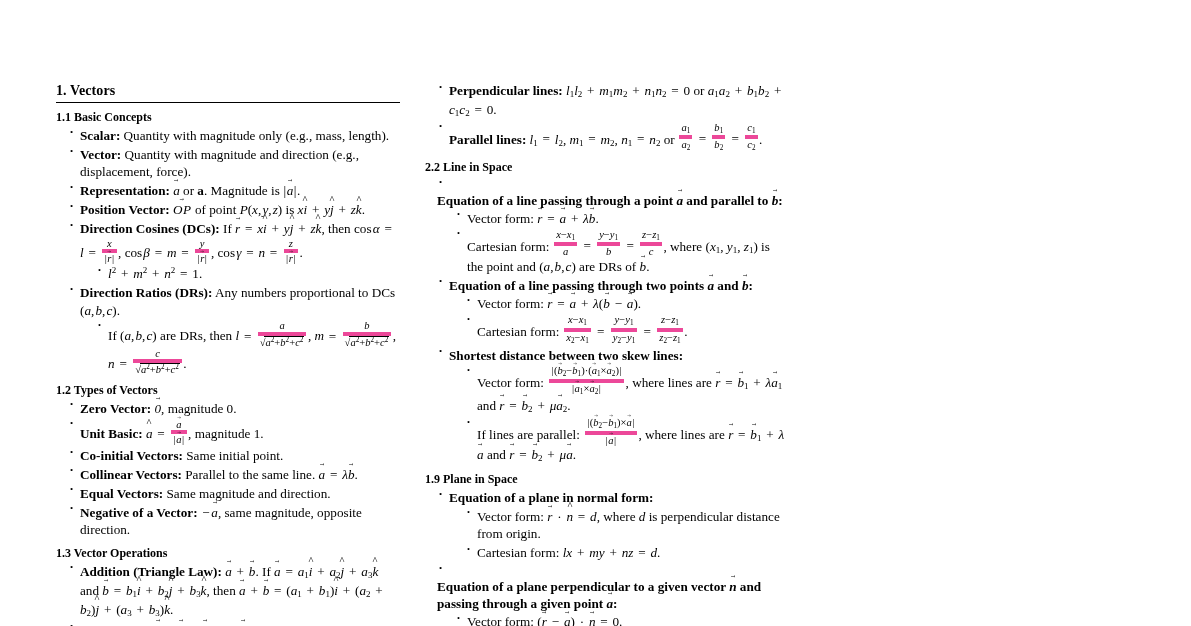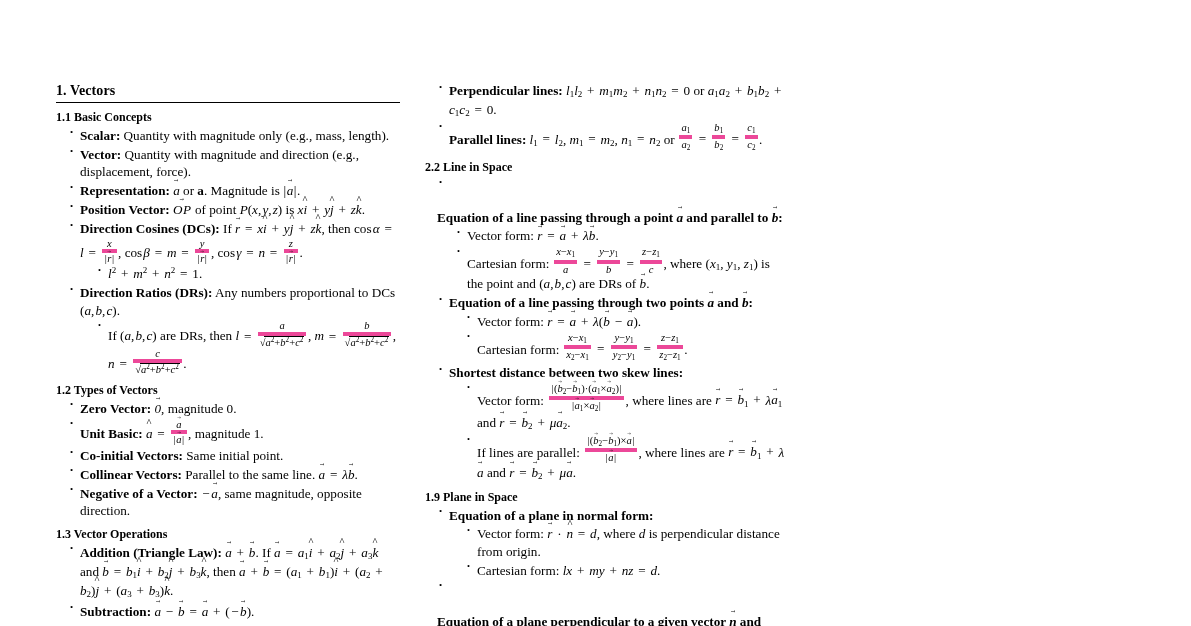--- a/index.html
+++ b/index.html
@@ -72,21 +72,21 @@
     left: 0; top: -0.5px;
     font-size: 9px;
     line-height: inherit;
   }
   ul.lv2 > li::before { font-size: 8.5px; }
   li.empty-bullet { min-height: 13px; margin-bottom: 0; }
   .blockhead {
     font-weight: bold;
     display: block;
     padding-left: 12px;
-    margin-top: 19px;
+    margin-top: 1px;
   }
   b, .b { font-weight: bold; }
 
   
   .m { font-style: italic; font-family: "Liberation Serif","DejaVu Serif",serif; }
   .mr { font-style: normal; }
   .op { font-style: normal; padding: 0 1.5px; }
   .vec {
     position: relative;
     display: inline-block;
@@ -176,20 +176,21 @@
         </ul>
       </li>
     </ul>
 
     <h2 class="sub">1.2 Types of Vectors</h2>
     <ul class="lv1">
       <li><b>Zero Vector:</b> <span class="vec mr">0</span>, magnitude 0.</li>
       <li><b>Unit Basic:</b> <span class="hat">a</span> <span class="op">=</span> <span class="frac"><span class="num"><span class="vec">a</span></span><span class="den"><span class="abs">|</span><span class="vec">a</span><span class="abs">|</span></span></span>, magnitude 1.</li>
       <li><b>Co-initial Vectors:</b> Same initial point.</li>
       <li><b>Collinear Vectors:</b> Parallel to the same line. <span class="vec">a</span> <span class="op">=</span> <span class="m">λ</span><span class="vec">b</span>.</li>
+      <li><b>Equal Vectors:</b> Same magnitude and direction.</li>
       <li><b>Negative of a Vector:</b> <span class="op">−</span><span class="vec">a</span>, same magnitude, opposite direction.</li>
     </ul>
 
     <h2 class="sub">1.3 Vector Operations</h2>
     <ul class="lv1">
       <li><b>Addition (Triangle Law):</b> <span class="vec">a</span> <span class="op">+</span> <span class="vec">b</span>. If <span class="vec">a</span> <span class="op">=</span> <span class="m">a</span><sub class="r">1</sub><span class="hat">i</span> <span class="op">+</span> <span class="m">a</span><sub class="r">2</sub><span class="hat">j</span> <span class="op">+</span> <span class="m">a</span><sub class="r">3</sub><span class="hat">k</span> and <span class="vec">b</span> <span class="op">=</span> <span class="m">b</span><sub class="r">1</sub><span class="hat">i</span> <span class="op">+</span> <span class="m">b</span><sub class="r">2</sub><span class="hat">j</span> <span class="op">+</span> <span class="m">b</span><sub class="r">3</sub><span class="hat">k</span>, then <span class="vec">a</span> <span class="op">+</span> <span class="vec">b</span> <span class="op">=</span> (<span class="m">a</span><sub class="r">1</sub> <span class="op">+</span> <span class="m">b</span><sub class="r">1</sub>)<span class="hat">i</span> <span class="op">+</span> (<span class="m">a</span><sub class="r">2</sub> <span class="op">+</span> <span class="m">b</span><sub class="r">2</sub>)<span class="hat">j</span> <span class="op">+</span> (<span class="m">a</span><sub class="r">3</sub> <span class="op">+</span> <span class="m">b</span><sub class="r">3</sub>)<span class="hat">k</span>.</li>
       <li><b>Subtraction:</b> <span class="vec">a</span> <span class="op">−</span> <span class="vec">b</span> <span class="op">=</span> <span class="vec">a</span> <span class="op">+</span> (<span class="op">−</span><span class="vec">b</span>).</li>
 
     </ul>
   </div>

